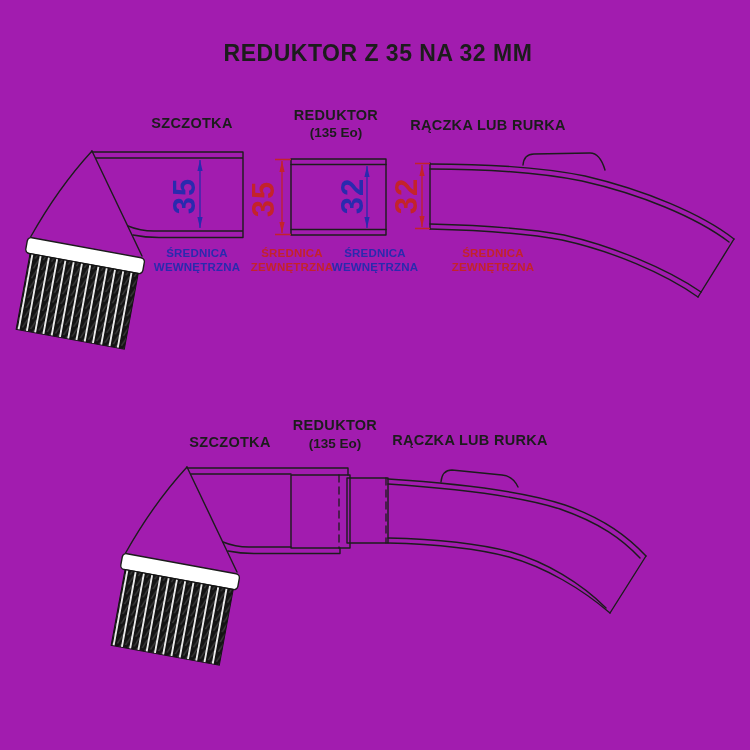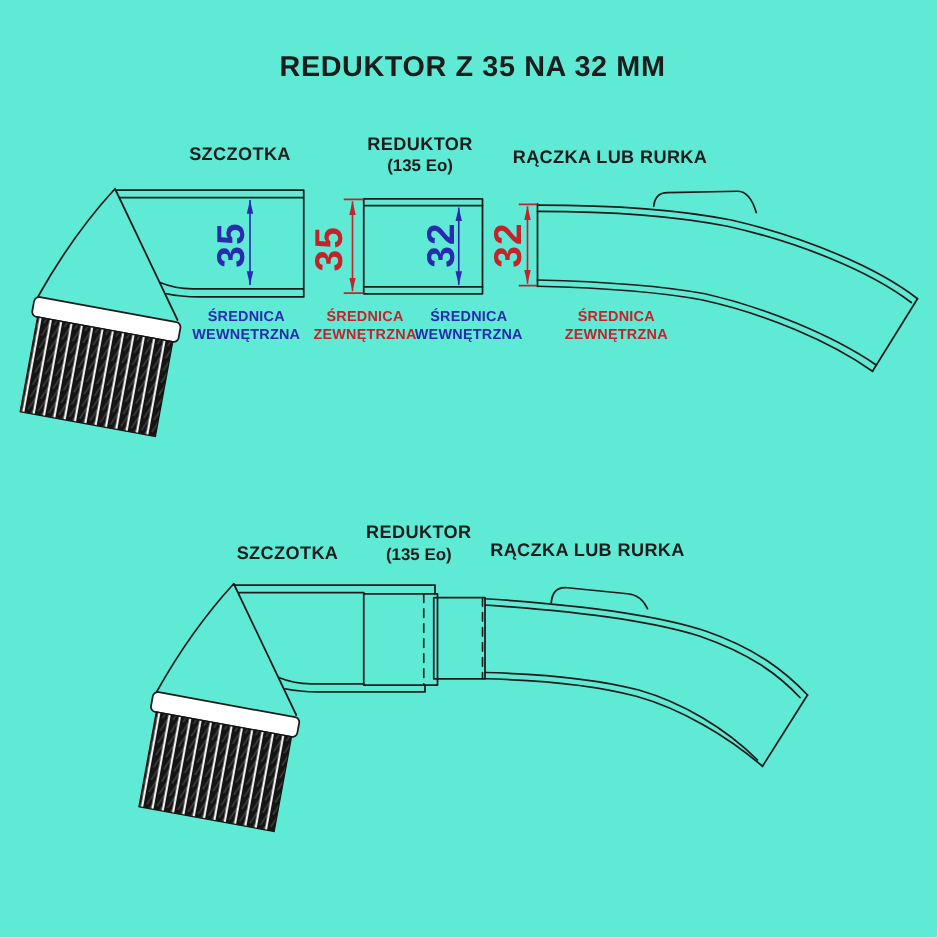--- a/index.html
+++ b/index.html
@@ -1,16 +1,16 @@
 <!DOCTYPE html>
 <html><head>
 <meta charset="utf-8">
 <style>
   html,body{margin:0;padding:0;background:#ffffff;}
-  .page{position:relative;width:750px;height:750px;background:#5eead4;overflow:hidden;}
+  .page{position:relative;width:750px;height:750px;background:#a21caf;overflow:hidden;}
   svg{display:block;}
   text{font-family:"Liberation Sans",sans-serif;font-weight:bold;fill:#1c1c1c;}
   .title-t{font-size:23px;letter-spacing:.5px;}
   .part-t{font-size:14.5px;letter-spacing:.3px;}
   .sub-t{font-size:13.5px;}
   .dimnum-t{font-size:31px;letter-spacing:1px;}
   .small-t{font-size:11.5px;letter-spacing:.2px;}
   .blue-t{fill:#2a2aae;}
   .red-t{fill:#c4232b;}
   .ink{stroke:#1c1c1c;fill:none;stroke-width:1.4;stroke-linecap:round;stroke-linejoin:round;}

